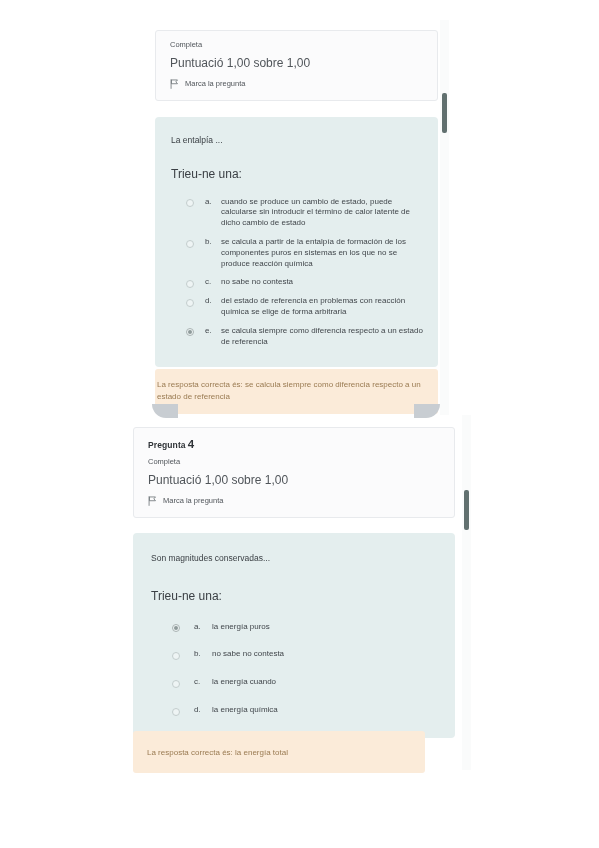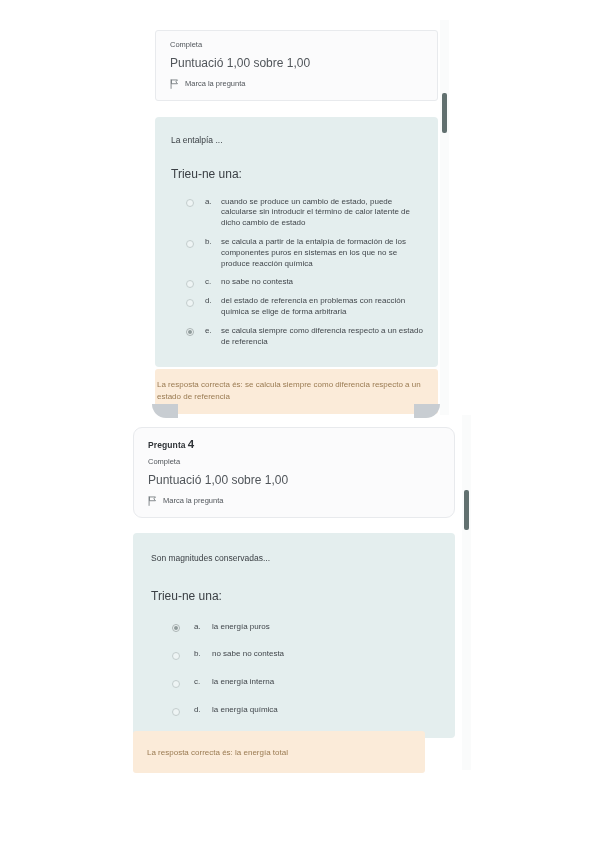--- a/index.html
+++ b/index.html
@@ -187,21 +187,21 @@
   #q3-answers .answer:last-child { margin-bottom: 0; }
   #q3-answers .radio { margin: 2.5px 11px 0 17px; }
   #q3-answers .alabel { width: 16px; }
   #q3-answers .atext { width: 206px; }
   #q3-feedback { left: 155px; top: 369px; width: 283px; padding: 10px 13px 12px 2px; }
 
   #q3-sbtrack { left: 440px; top: 20px; width: 9px; height: 395px; }
   #q3-sbthumb { left: 442px; top: 93px; width: 5px; height: 40px; }
 
   
-  #q4-header { left: 133px; top: 427px; width: 322px; border-radius: 9px; }
+  #q4-header { left: 133px; top: 427px; width: 322px; }
   #q4-body   { left: 133px; top: 533px; width: 322px; padding: 20px 18px 22px 14px; }
   #q4-text   { margin: 0 0 25px 4px; }
   #q4-prompt { margin: 0 0 17px 4px; }
   #q4-answers .answer { margin-bottom: 17px; }
   #q4-answers .answer:last-child { margin-bottom: 0; }
   #q4-answers .radio { margin: 2.5px 14px 0 25px; }
   #q4-answers .alabel { width: 18px; }
   #q4-answers .atext { width: 220px; }
   #q4-feedback { left: 133px; top: 731px; width: 292px; padding: 16px 14px 14px 14px; }
 
@@ -296,21 +296,21 @@
         <span class="atext">la energía puros</span>
       </li>
       <li class="answer">
         <span class="radio"></span>
         <span class="alabel">b.</span>
         <span class="atext">no sabe no contesta</span>
       </li>
       <li class="answer">
         <span class="radio"></span>
         <span class="alabel">c.</span>
-        <span class="atext">la energía interna</span>
+        <span class="atext">la energía cuando</span>
       </li>
       <li class="answer">
         <span class="radio"></span>
         <span class="alabel">d.</span>
         <span class="atext">la energía química</span>
       </li>
     </ul>
   </div>
 
   <div class="qblock feedback" id="q4-feedback">La resposta correcta és: la energía total</div>

